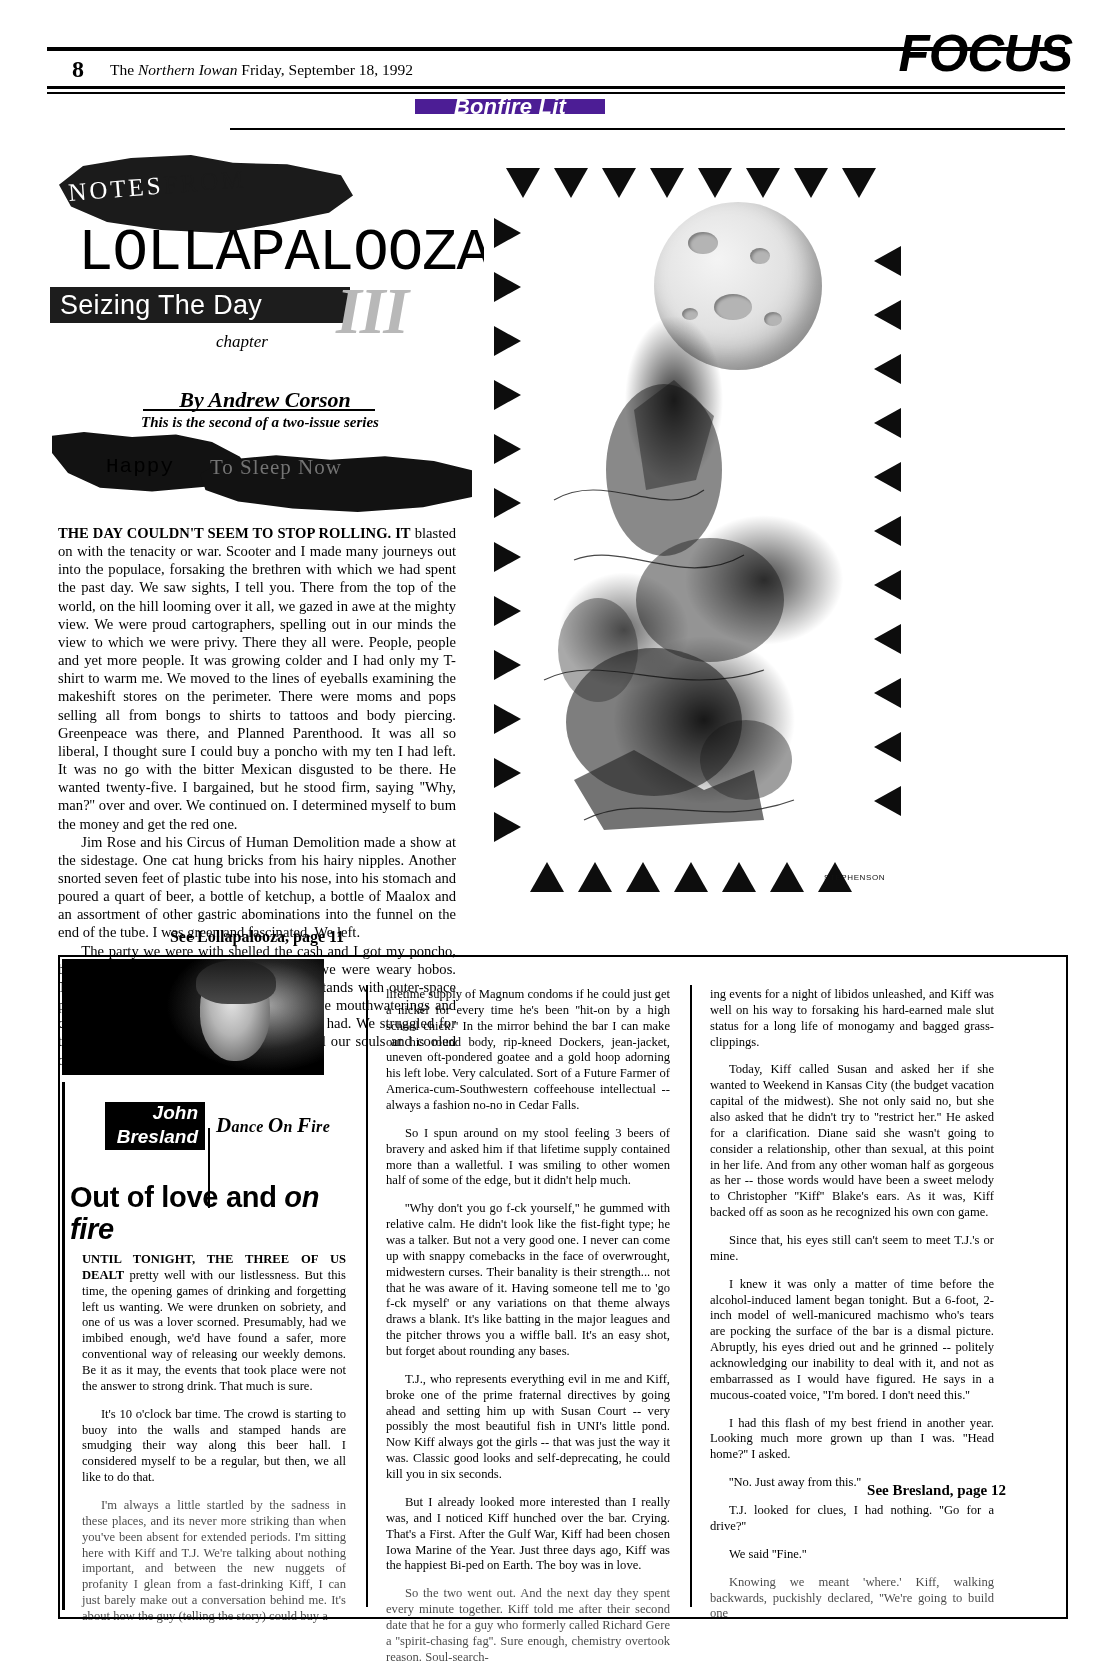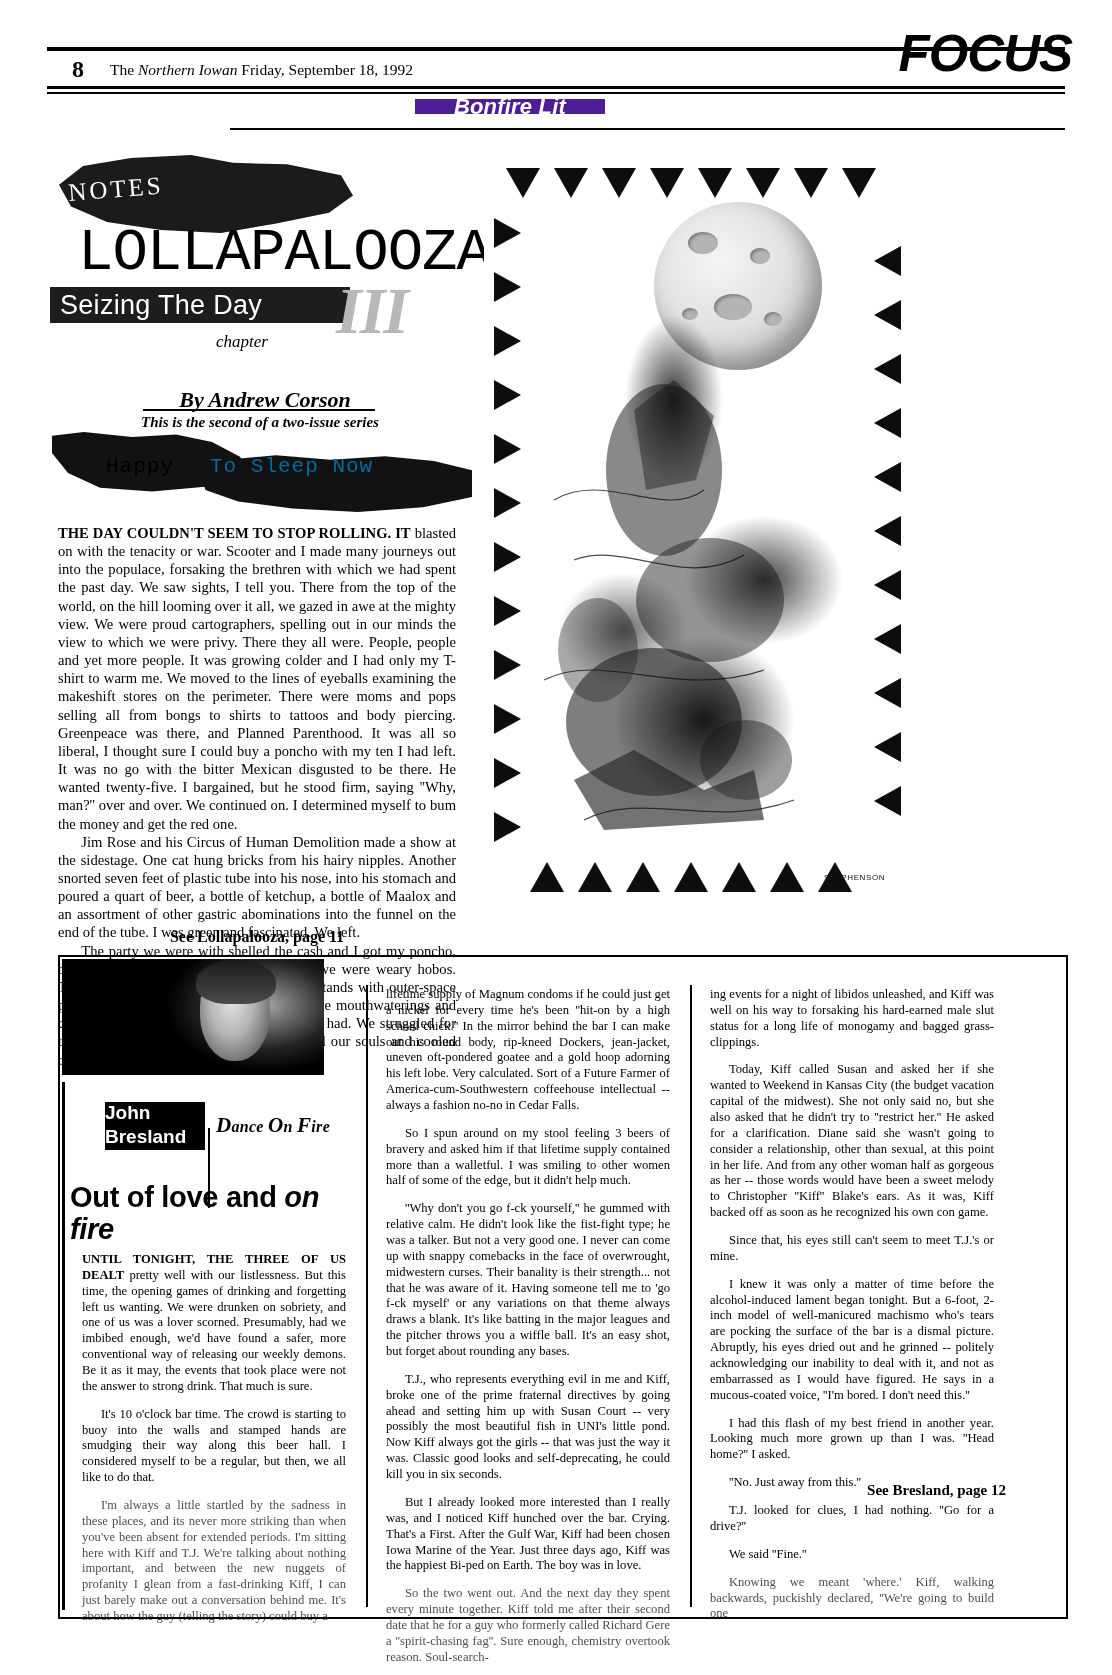--- a/index.html
+++ b/index.html
@@ -57,22 +57,22 @@
   
   #happy-banner{position:absolute;left:52px;top:432px;width:420px;height:72px;}
   #happy-shape-l{position:absolute;left:0;top:0;width:200px;height:62px;background:#121212;
      clip-path:polygon(0% 6%,16% 0%,40% 8%,62% 4%,80% 16%,94% 40%,100% 72%,
                        78% 88%,50% 96%,24% 90%,8% 66%,0% 34%);}
   #happy-shape-r{position:absolute;left:148px;top:22px;width:272px;height:58px;background:#121212;
      clip-path:polygon(0% 34%,10% 10%,28% 2%,48% 10%,68% 4%,86% 12%,100% 28%,
                        100% 74%,82% 92%,58% 100%,34% 94%,14% 82%,2% 62%);}
   #happy-word{position:absolute;left:106px;top:455px;
      font-family:"Liberation Mono",monospace;font-size:21px;letter-spacing:1px;}
-  #sleep-words{position:absolute;left:210px;top:455px;color:#0369a1;
-     font-family:Liberation Mono, monospace;font-size:21px;letter-spacing:1px;white-space:nowrap;}
+  #sleep-words{position:absolute;left:210px;top:455px;color:#737373;
+     font-family:Liberation Serif, serif;font-size:21px;letter-spacing:1px;white-space:nowrap;}
 
   
   #story-col{position:absolute;left:58px;top:524px;width:398px;
      font-size:14.6px;line-height:1.245;text-align:justify;
      font-family:"Liberation Serif",serif;}
   #story-col p{margin:0;text-indent:1.6em;}
   #story-col p.first{text-indent:0;}
   #story-col .lead{font-weight:bold;}
   #jumpline-lolla{position:absolute;left:58px;top:928px;width:398px;text-align:center;
      font-weight:bold;font-size:16px;}
@@ -112,22 +112,22 @@
      background:radial-gradient(ellipse at 45% 38%, #e3e3e3 0%, #b5b5b5 40%, #6e6e6e 75%, #2c2c2c 100%);}
   #photo-hair{position:absolute;left:196px;top:960px;width:80px;height:44px;border-radius:50% 50% 40% 40%;
      background:linear-gradient(180deg,#1b1b1b,#4a4a4a);}
 
   #vrule-a{position:absolute;left:62px;top:1082px;width:3px;height:528px;background:#000;}
   #vrule-b{position:absolute;left:208px;top:1128px;width:2px;height:80px;background:#000;}
   #vrule-c{position:absolute;left:366px;top:985px;width:2px;height:622px;background:#000;}
   #vrule-d{position:absolute;left:690px;top:985px;width:2px;height:622px;background:#000;}
 
   #colname-box{position:absolute;left:105px;top:1102px;width:100px;height:48px;background:#000;}
-  #colname-text{position:absolute;left:105px;top:1101px;width:97px;color:#fff;
-     font-family:"Liberation Sans",sans-serif;font-weight:bold;font-size:19px;
+  #colname-text{position:absolute;left:105px;top:1101px;width:97px;color:#fff;text-align:right;
+     font-family:"Liberation Sans",sans-serif;font-weight:bold;font-style:italic;font-size:19px;
      line-height:1.25;padding-right:4px;box-sizing:border-box;}
   #col-kicker{position:absolute;left:216px;top:1113px;font-family:"Liberation Serif",serif;
      font-weight:bold;font-style:italic;font-size:16px;letter-spacing:.3px;}
   #col-kicker .sc{font-size:21px;}
   #col-headline{position:absolute;left:70px;top:1182px;width:290px;
      font-family:"Liberation Sans",sans-serif;font-weight:bold;font-size:29px;
      line-height:1.1;letter-spacing:-.3px;}
   #col-headline i{font-style:italic;}
 
   .bcol{position:absolute;font-size:12.6px;line-height:1.26;text-align:justify;

